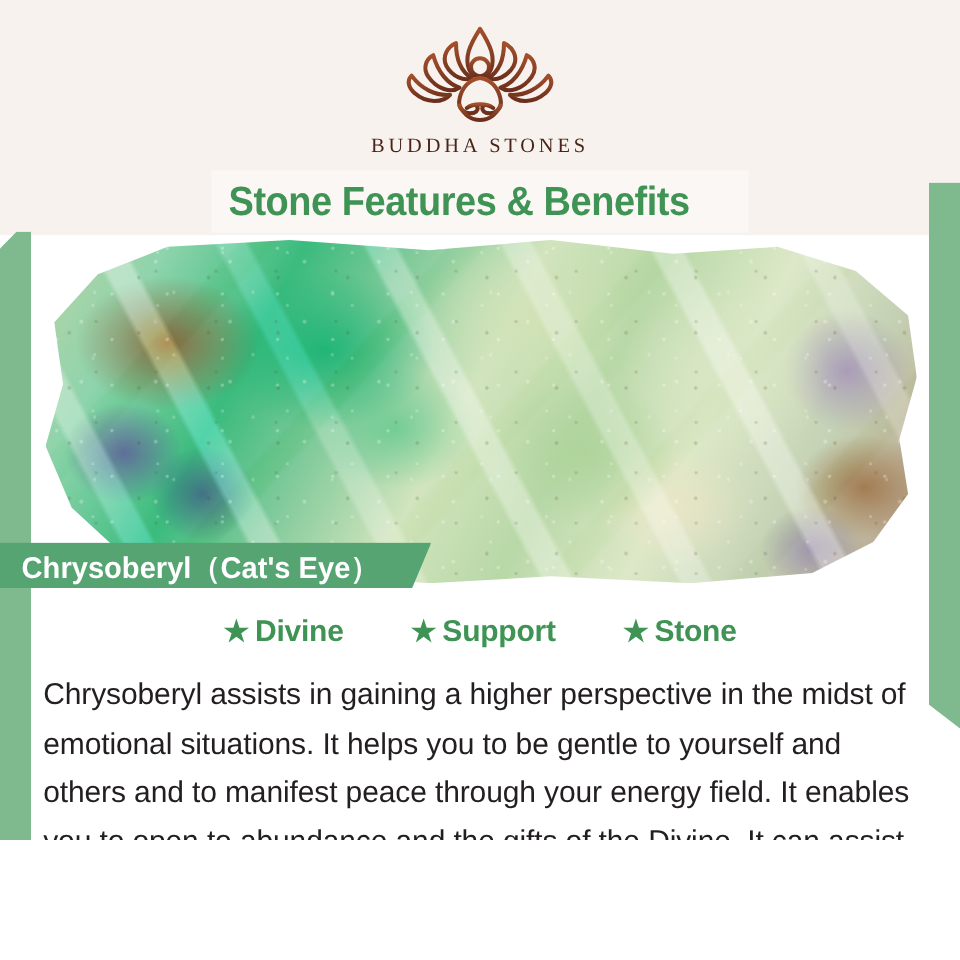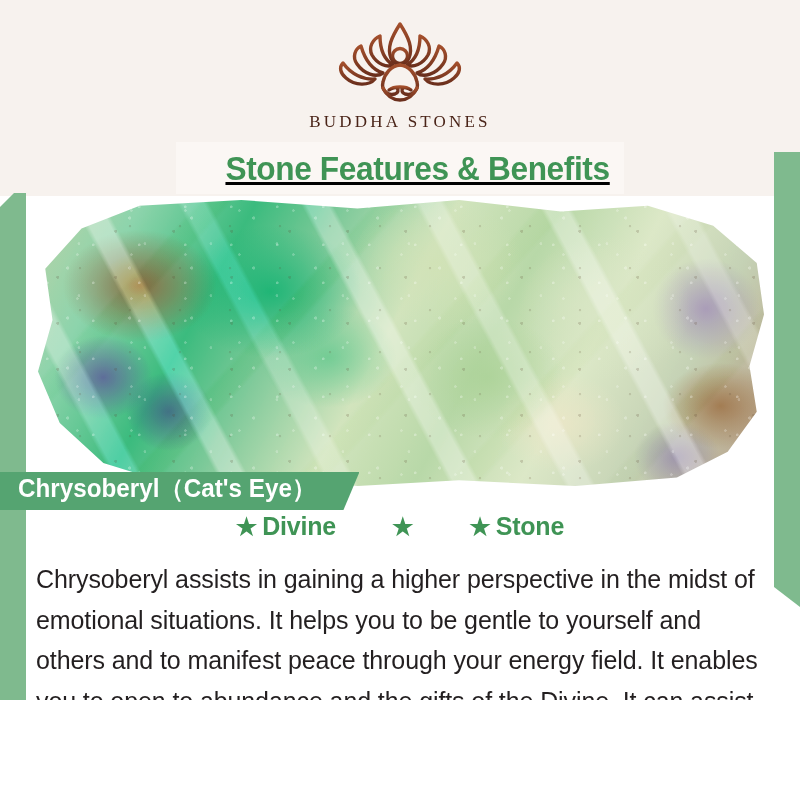--- a/index.html
+++ b/index.html
@@ -89,23 +89,22 @@
 
   .title-banner {
     position: absolute;
     left: 176px;
     top: 142px;
     width: 448px;
     height: 52px;
     background: #fbf7f4;
     display: flex;
     align-items: center;
-    justify-content: flex-end;
+    justify-content: flex-start;
     z-index: 3;
-    text-decoration: underline;
   }
   .title-banner h1 {
     margin: 0;
     font-size: 34px;
     line-height: 1;
     font-weight: 700;
     color: #3f9455;
     letter-spacing: -0.4px;
     transform: scaleX(0.93);
     white-space: nowrap;
@@ -188,24 +187,23 @@
 
   
   .name-banner {
     position: absolute;
     left: 0;
     top: 452px;
     height: 38px;
     padding: 0 34px 0 18px;
     background: #55a471;
     display: flex;
-    align-items: flex-start;
+    align-items: flex-end;
     clip-path: polygon(0 0, 100% 0, calc(100% - 16px) 100%, 0 100%);
     z-index: 7;
-    margin-top: 20px;
   }
   .name-banner .stone-name {
     font-size: 25px;
     font-weight: 700;
     color: #ffffff;
     letter-spacing: 0px;
     white-space: nowrap;
     transform: scaleX(0.97);
     transform-origin: left center;
   }
@@ -321,20 +319,21 @@
   </div>
 
   <div class="content">
     <div class="keywords">
       <span class="keyword">
         <span class="star">★</span>
         <span>Divine</span>
       </span>
       <span class="keyword">
         <span class="star">★</span>
+        <span>Support</span>
       </span>
       <span class="keyword">
         <span class="star">★</span>
         <span>Stone</span>
       </span>
     </div>
     <p class="body-text">Chrysoberyl assists in gaining a higher perspective in the midst of emotional situations. It helps you to be gentle to yourself and others and to manifest peace through your energy field. It enables you to open to abundance and the gifts of the Divine. It can assist in dispelling egoic thoughts, beliefs and motivations so you can be conscious and present with the energy of the Divine.</p>
   </div>
 
   <div class="frame-left"></div>

